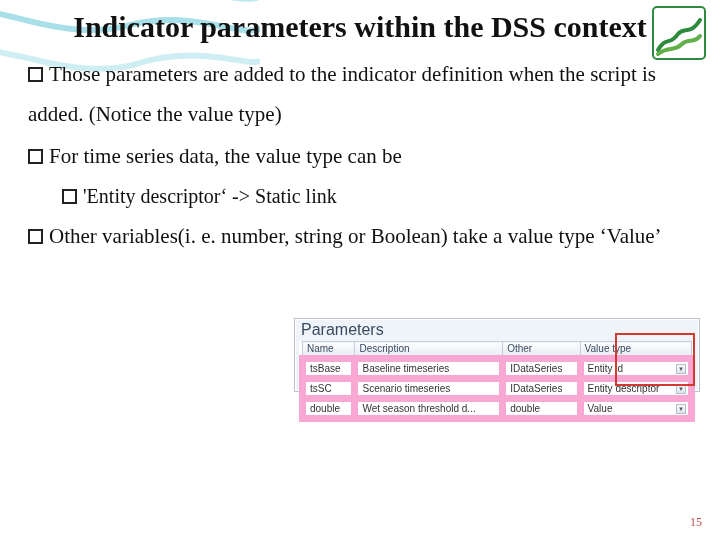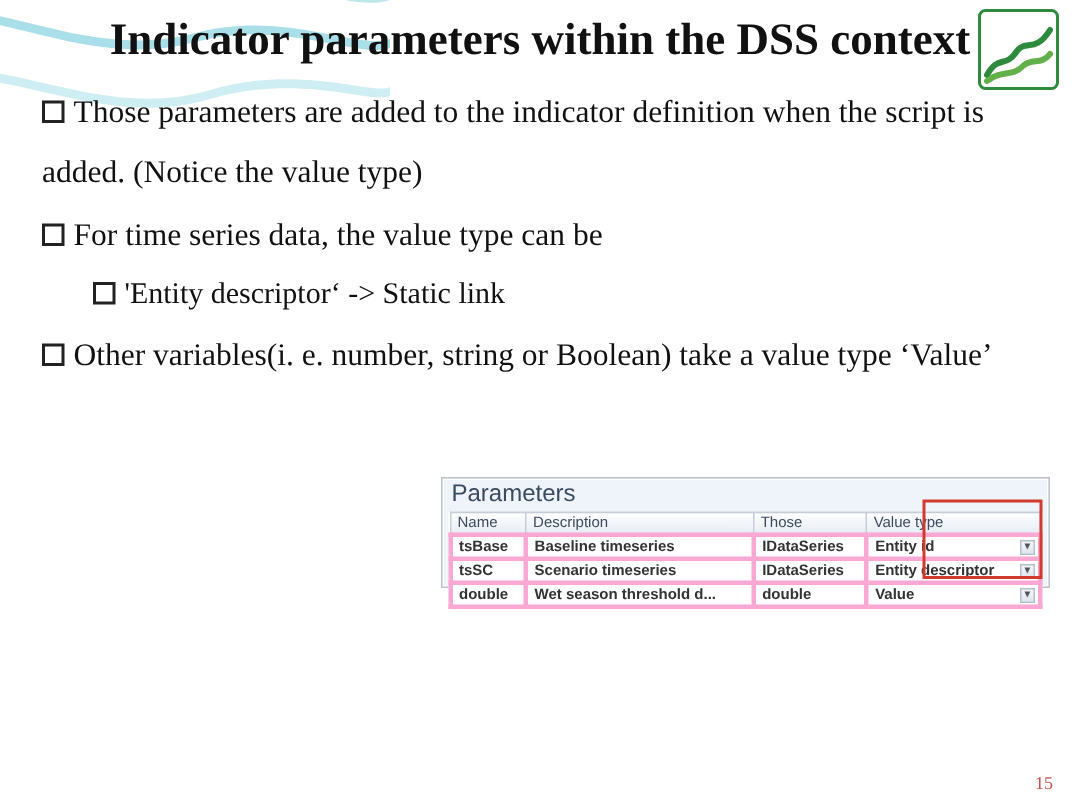--- a/index.html
+++ b/index.html
@@ -94,25 +94,24 @@
   .panel th {
     text-align: left;
     font-weight: 400;
     background: linear-gradient(#fdfdfe,#e7edf4);
     border: 1px solid #c6cdd6;
     padding: 1px 4px;
     font-size: 10px;
     color: #3a4a60;
   }
   .panel td {
-    border: 3px solid #f9a8d4;
+    border: 7px solid #f9a8d4;
     padding: 1px 4px;
     font-size: 10px;
     white-space: nowrap;
-    font-weight: bold;
   }
   .panel td.vt { position: relative; padding-right: 14px; }
   .panel .dd {
     position: absolute; right: 2px; top: 2px;
     width: 10px; height: 10px;
     background: linear-gradient(#f7f9fc,#dde4ee);
     border: 1px solid #b6bfca;
     font-size: 7px; line-height: 8px; text-align: center; color: #555;
   }
   .panel .hl {
@@ -161,21 +160,21 @@
   <li><span class="sq"></span><span>Other  variables(i. e. number, string or Boolean) take a value type ‘Value’</span></li>
 </ul>
 
 <div class="panel">
   <div class="panel-title">Parameters</div>
   <table>
     <thead>
       <tr>
         <th>Name</th>
         <th>Description</th>
-        <th>Those</th>
+        <th>Other</th>
         <th>Value type</th>
       </tr>
     </thead>
     <tbody>
       <tr>
         <td>tsBase</td>
         <td>Baseline timeseries</td>
         <td>IDataSeries</td>
         <td class="vt"><span>Entity id</span><span class="dd">▾</span></td>
       </tr>

